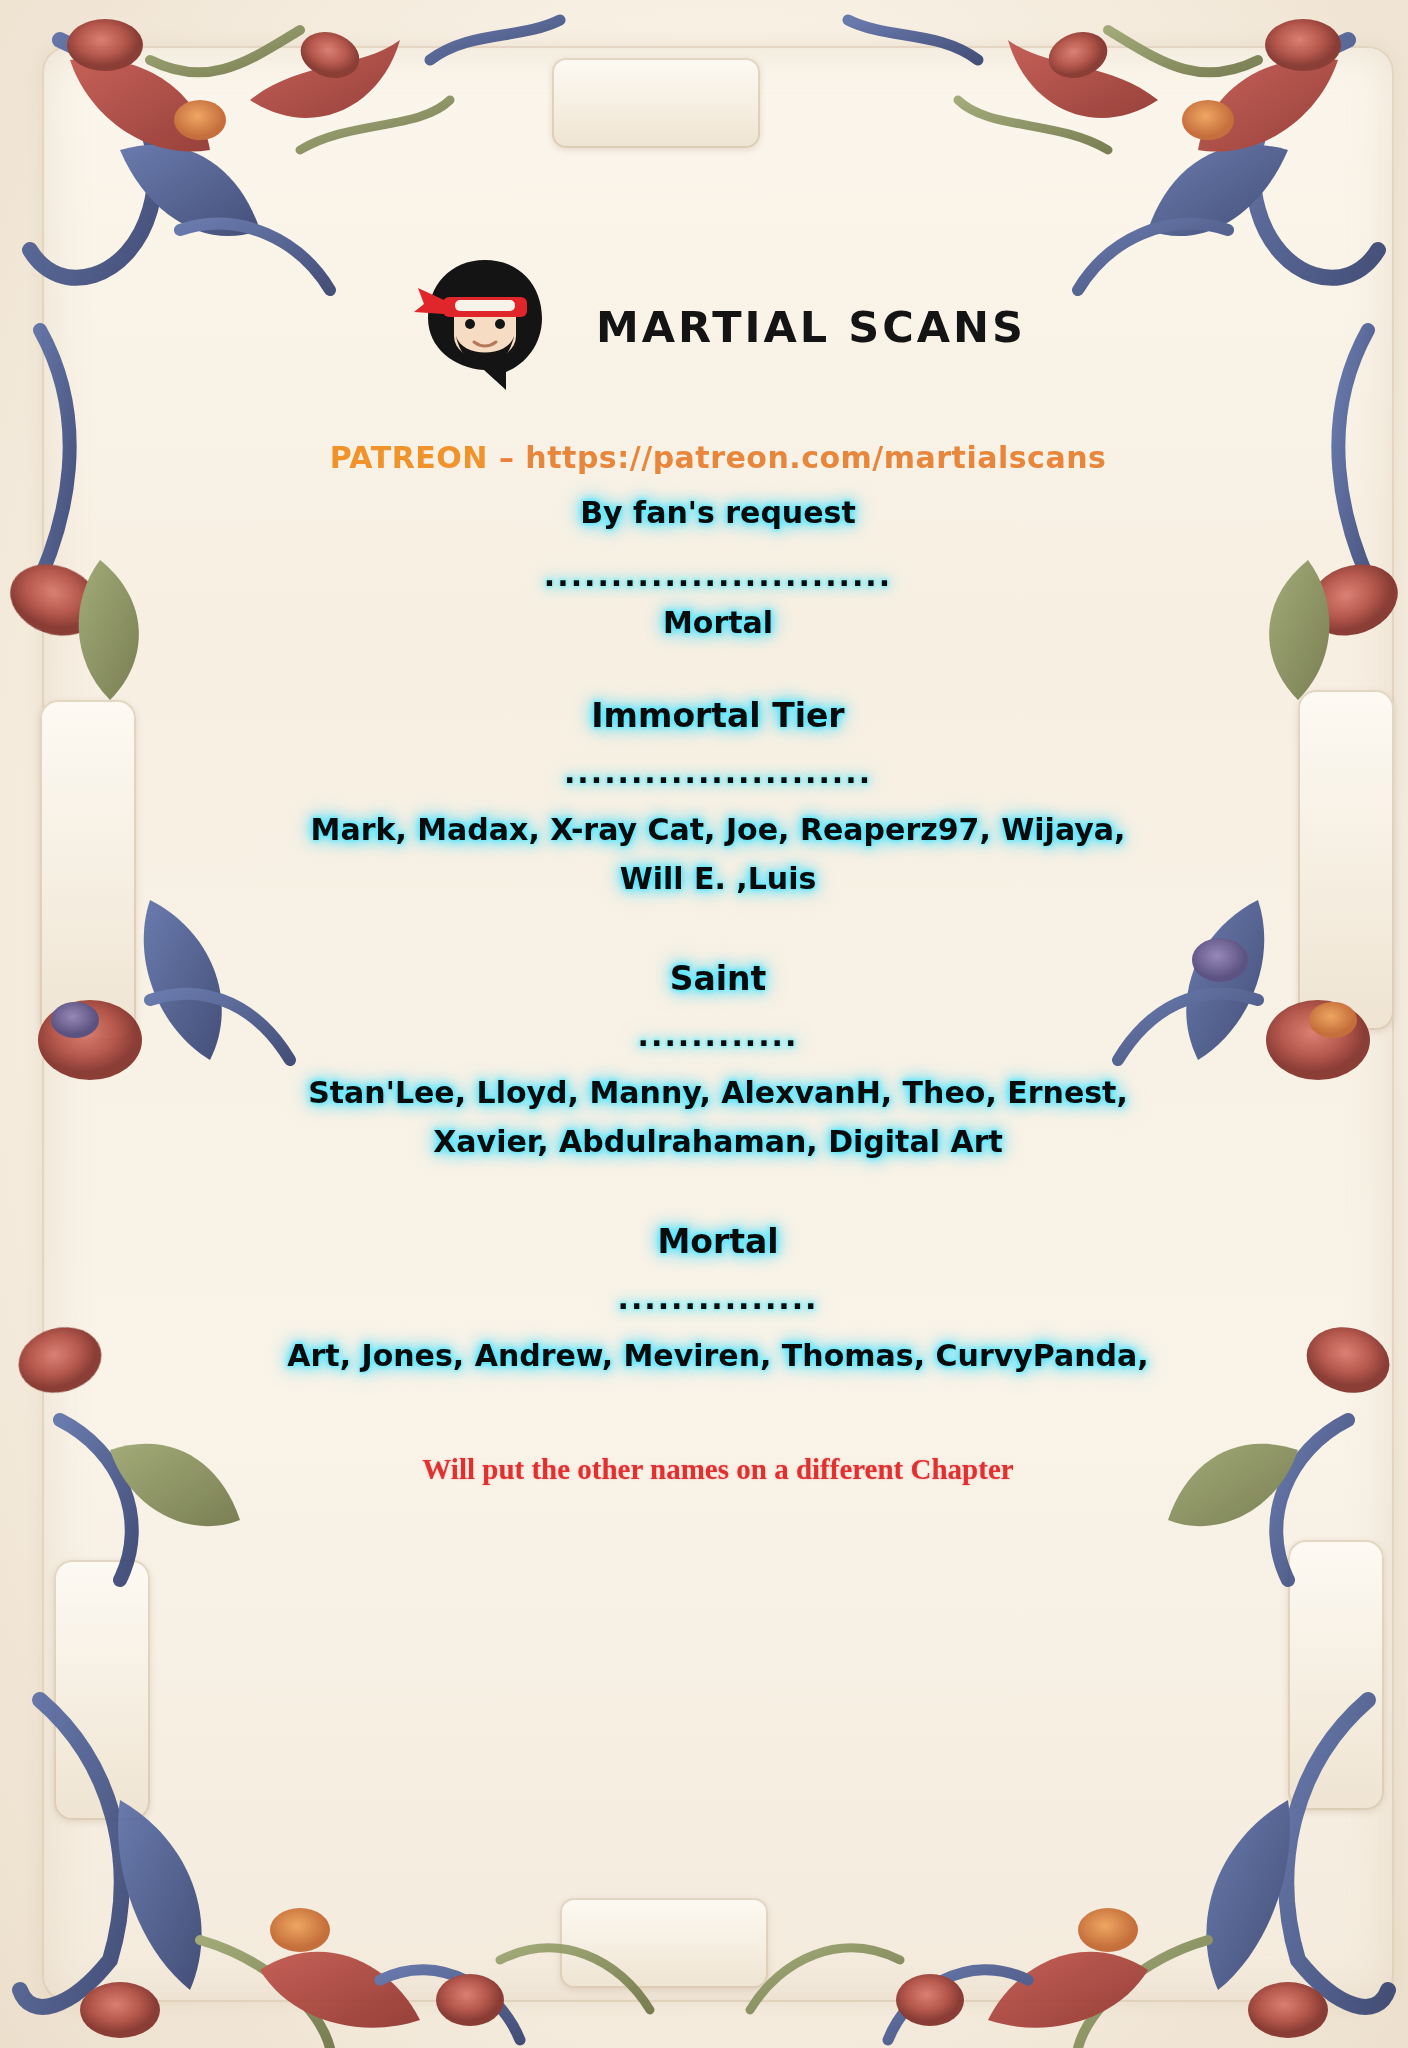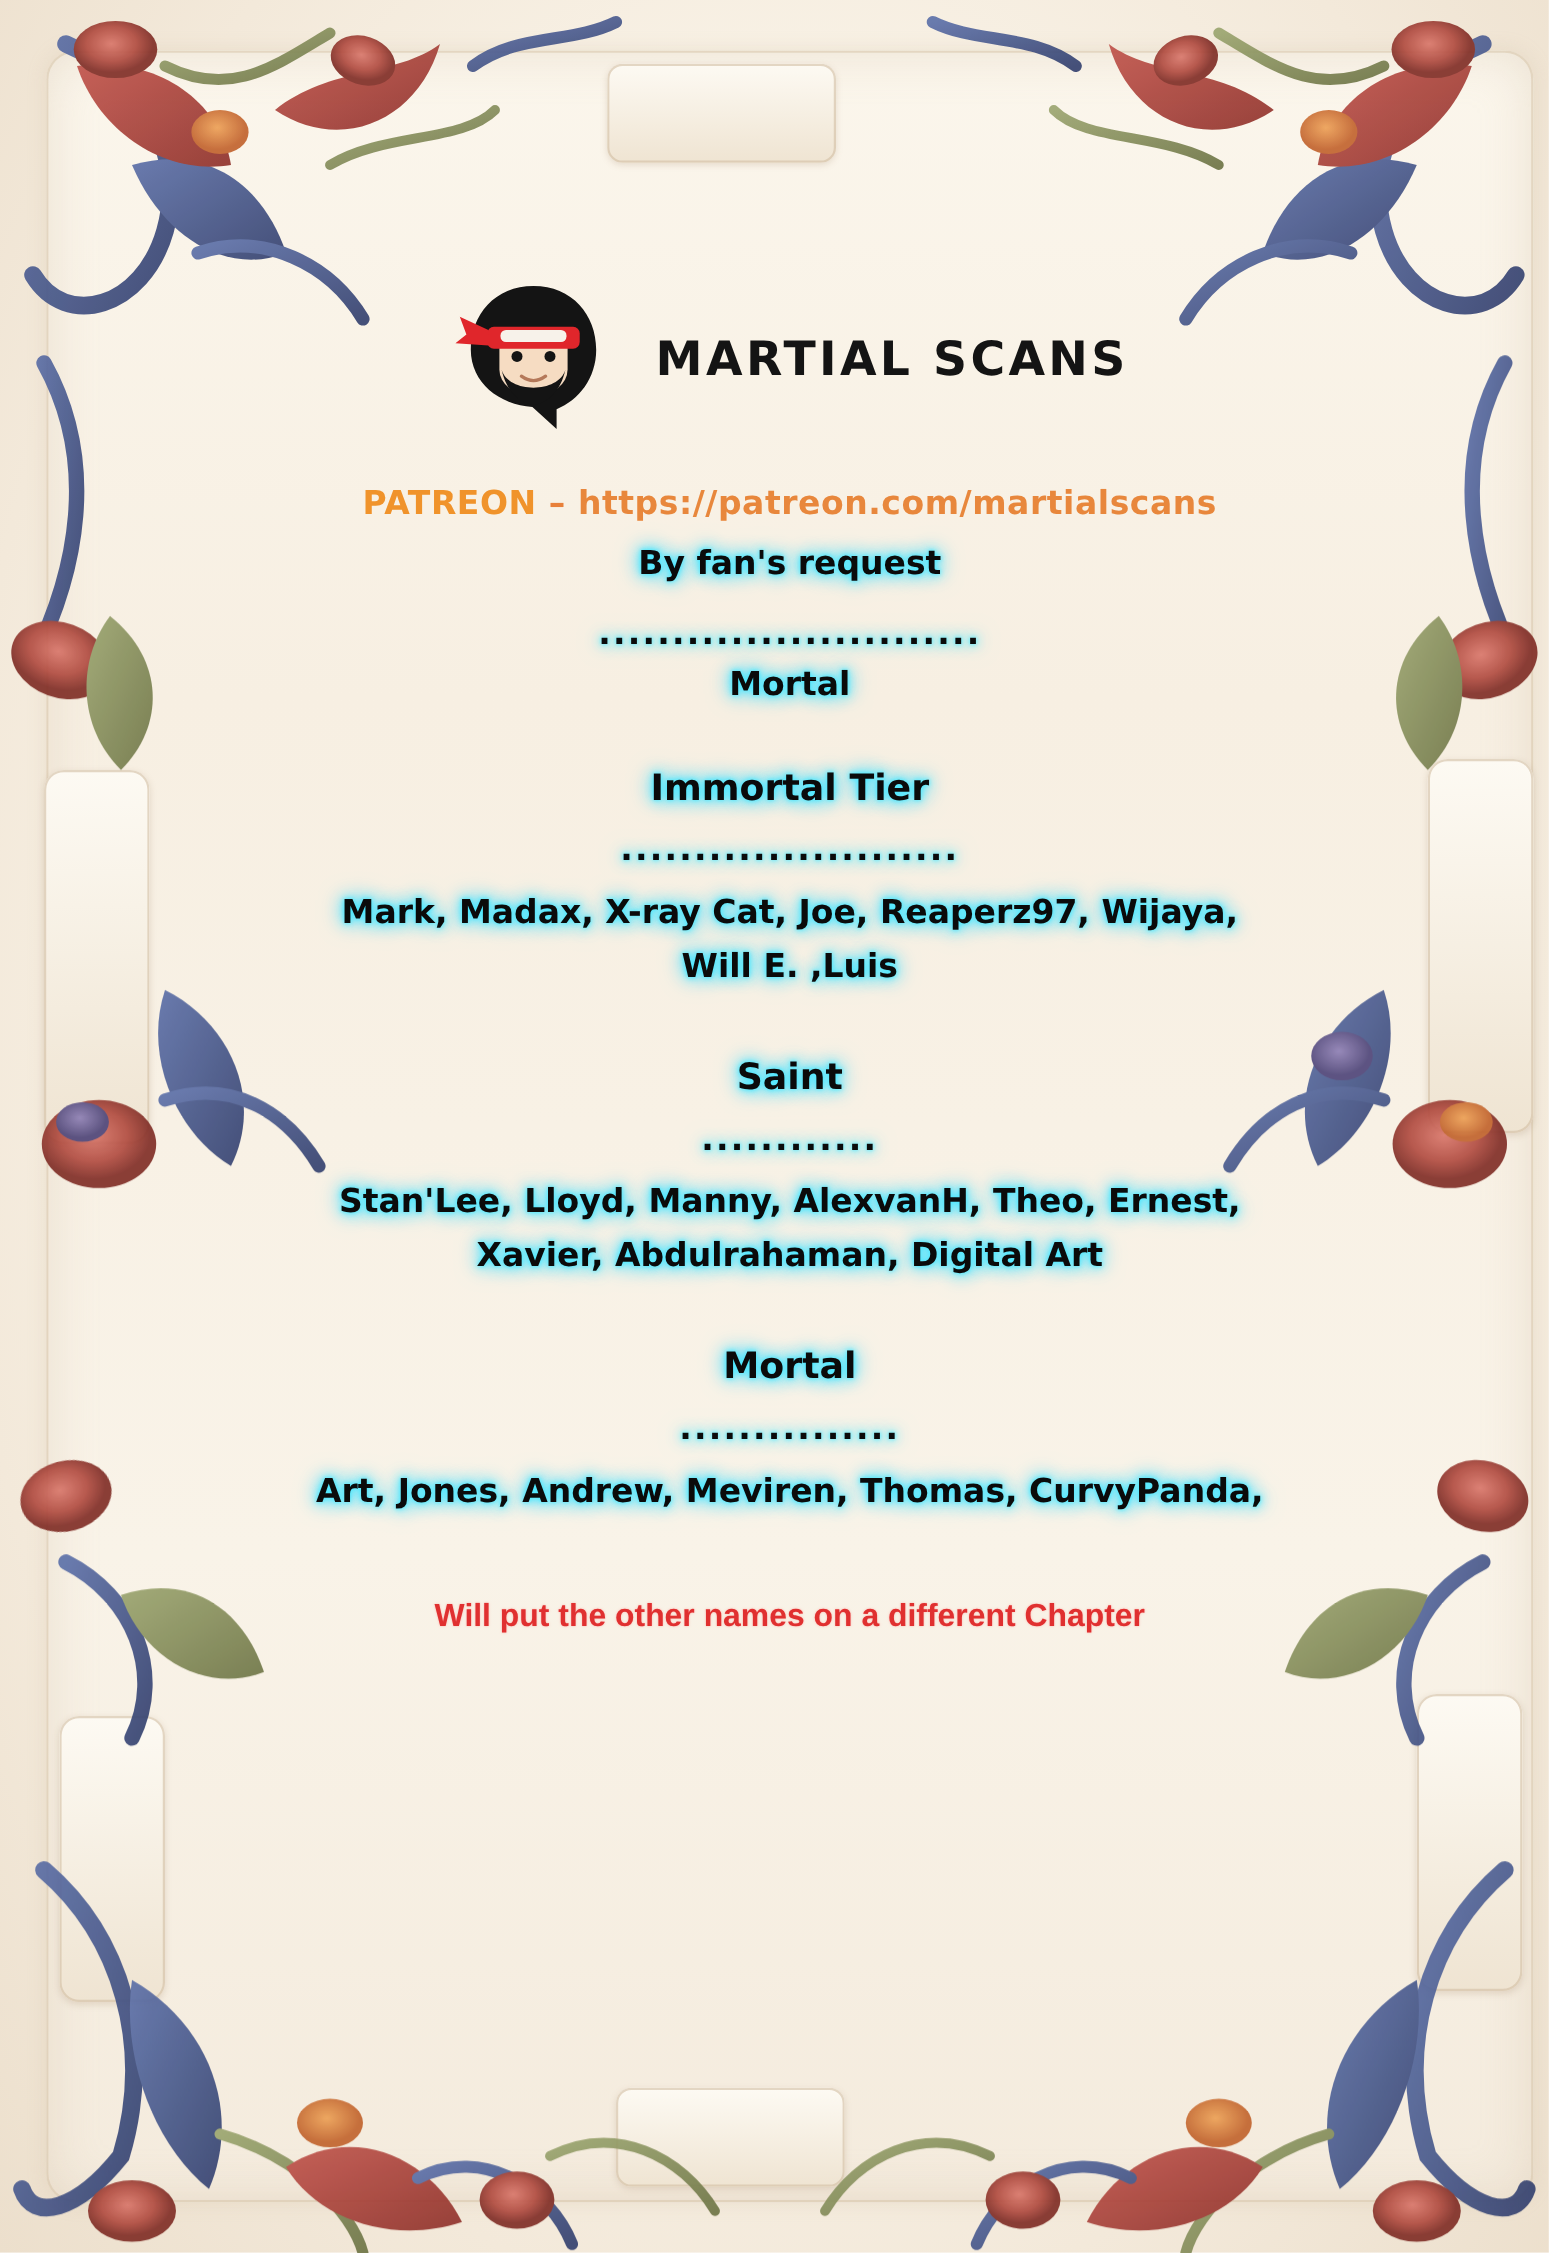--- a/index.html
+++ b/index.html
@@ -141,21 +141,21 @@
     margin-top: 20px;
   }
   .tier-names {
     font-size: 30px;
     margin-top: 16px;
     line-height: 1.62;
   }
 
   .footer-note {
     margin-top: 72px;
-    font-family: Liberation Sans, sans-serif;
+    font-family: Liberation Serif, serif;
     font-weight: 700;
     font-size: 29px;
     color: #e03030;
     text-shadow: 0 0 2px rgba(255,120,120,.55);
   }
 </style>
 </head>
 <body>
 
 <div id="page">

